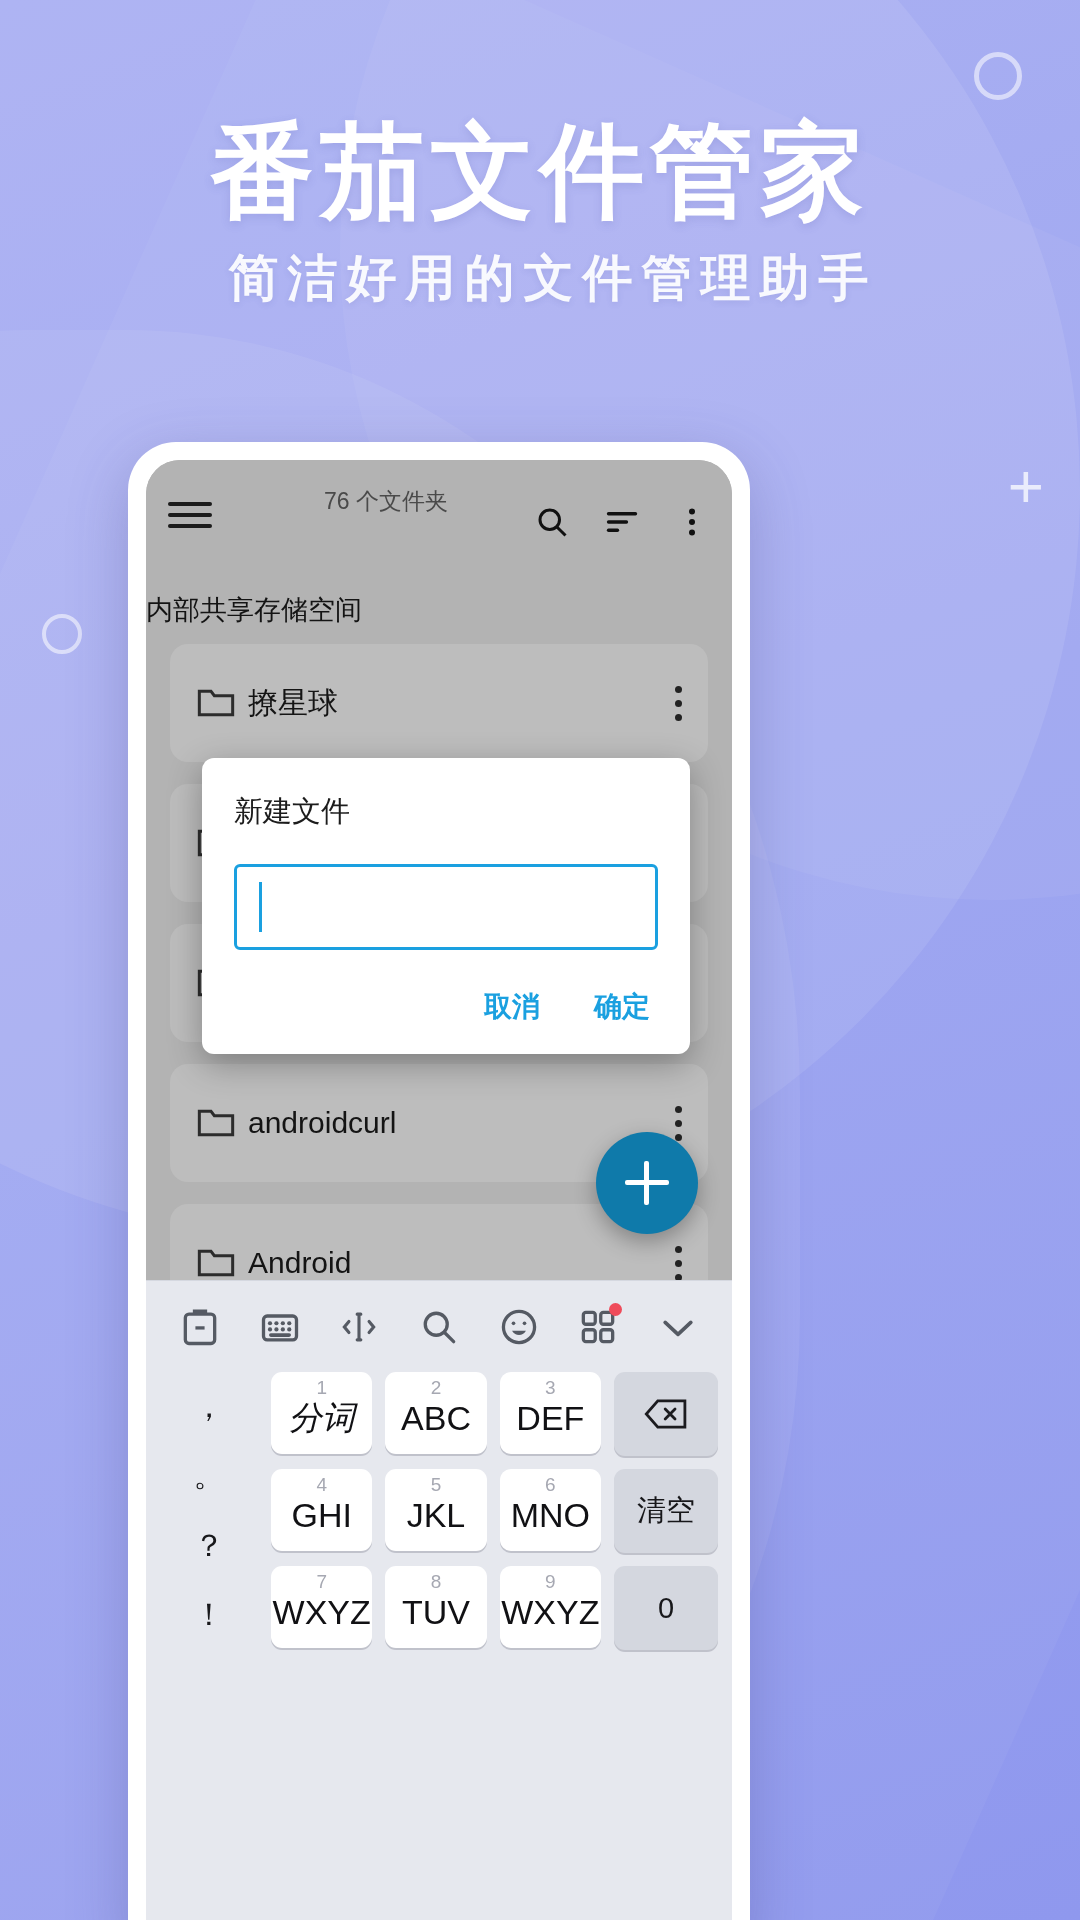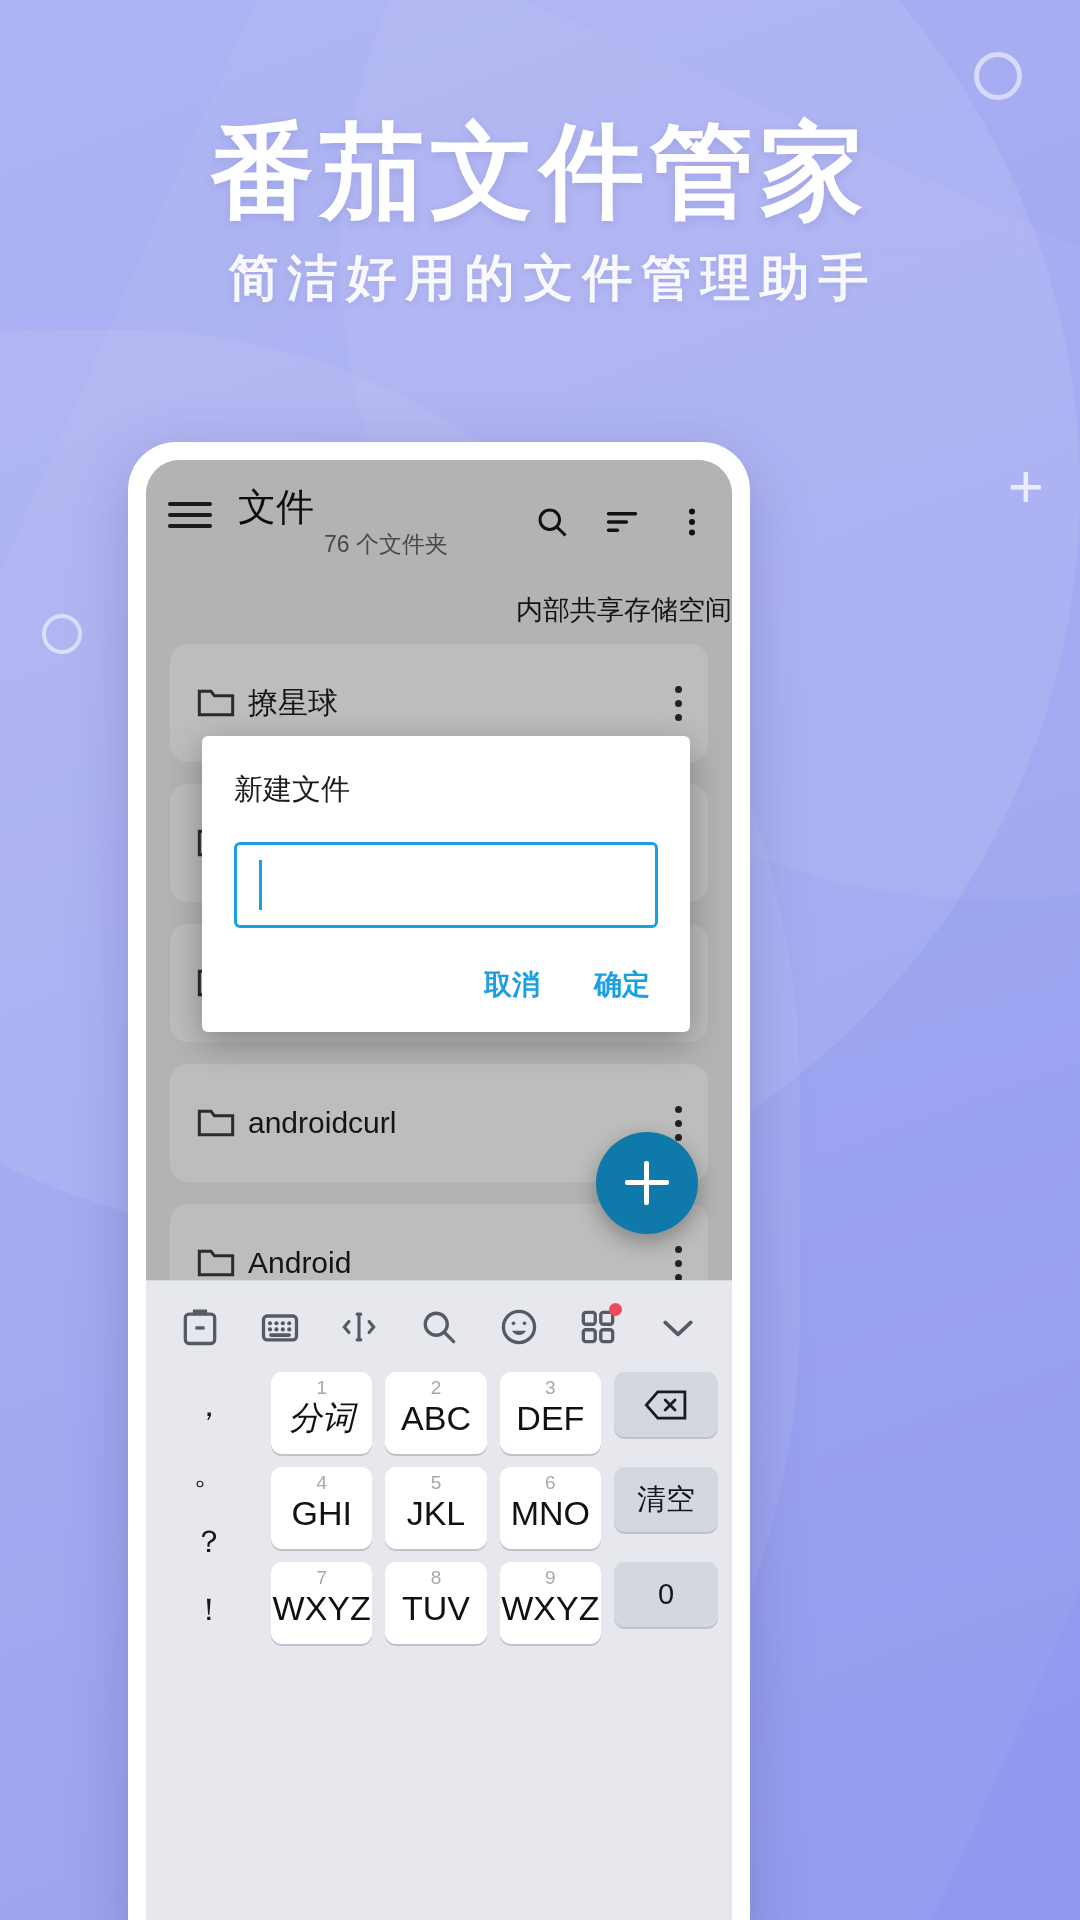--- a/index.html
+++ b/index.html
@@ -121,21 +121,21 @@
   .appbar-title{ font-size:38px; color:#0e0e0e; line-height:1.12; }
   .appbar-sub{ font-size:23px; color:#4a4a4a; margin-top:0;text-align:center; }
   .appbar-actions{
     display:flex; align-items:center; gap:34px;
     margin-top:18px; flex:0 0 auto;
   }
   .ic{ width:36px; height:36px; display:block; }
   .ic svg{ width:100%; height:100%; display:block; }
 
   .storage-label{
-    text-align:right;
+    text-align:left;
     font-size:27px;
     color:#141414;
     padding:22px 0 16px 0;
   }
 
   .folder-list{ padding:0 24px; }
   .folder-card{
     position:relative;
     height:118px;
     background:#bdbdbd;
@@ -174,24 +174,24 @@
   }
   #fab .pl:before, #fab .pl:after{
     content:""; position:absolute; background:#fff; border-radius:2px;
   }
   #fab .pl:before{ left:0; top:19px; width:44px; height:5px; }
   #fab .pl:after{ top:0; left:19px; height:44px; width:5px; }
 
   
   #dialog{
     position:absolute;
-    left:56px; top:276px;
+    left:56px; top:298px;
     width:488px;
     background:#ffffff;
-    border-radius:6px;
+    border-radius:12px;
     box-shadow:0 10px 34px rgba(0,0,0,0.30);
     padding:34px 32px 18px 32px;
     z-index:14;
   }
   .dlg-title{ font-size:29px; color:#1c1c1c; }
   .dlg-input{
     margin-top:32px;
     height:86px;
     border:3px solid #1aa0e0;
     border-radius:6px;
@@ -255,21 +255,21 @@
     position:absolute; top:5px; left:0; right:0;
     text-align:center;
     font-size:19px; color:#a6a8b2;
   }
   .kb-main{ font-size:34px; color:#111114; margin-top:11px; }
   .kb-key.cn .kb-main{ font-size:33px;font-style:italic; }
   .kb-func{
     background:#d4d7df;
     border-radius:11px;
     box-shadow:0 2px 0 rgba(160,163,175,0.55);
-    height:65px;
+    height:84px;
     display:flex; align-items:center; justify-content:center;
     font-size:29px; color:#17171a;
   }
   .kb-func svg{ width:46px; height:34px; display:block; }
 </style>
 </head>
 <body>
 
 <div id="bg">
   <div class="bg-diag"></div>
@@ -291,21 +291,20 @@
 
     <div id="app">
 
       <div class="appbar">
         <div class="hamburger">
           <span></span>
             <span></span>
             <span></span>
         </div>
         <div class="appbar-titles">
-          <div class="appbar-title">文件</div>
           <div class="appbar-sub">76 个文件夹</div>
         </div>
         <div class="appbar-actions">
           <span class="ic">
             <svg viewBox="0 0 24 24" fill="none" stroke="#111" stroke-width="2">
               <circle cx="10.5" cy="10.5" r="6.5"></circle>
                 <line x1="15.3" y1="15.3" x2="21" y2="21"></line>
             </svg>
           </span>
           <span class="ic">

